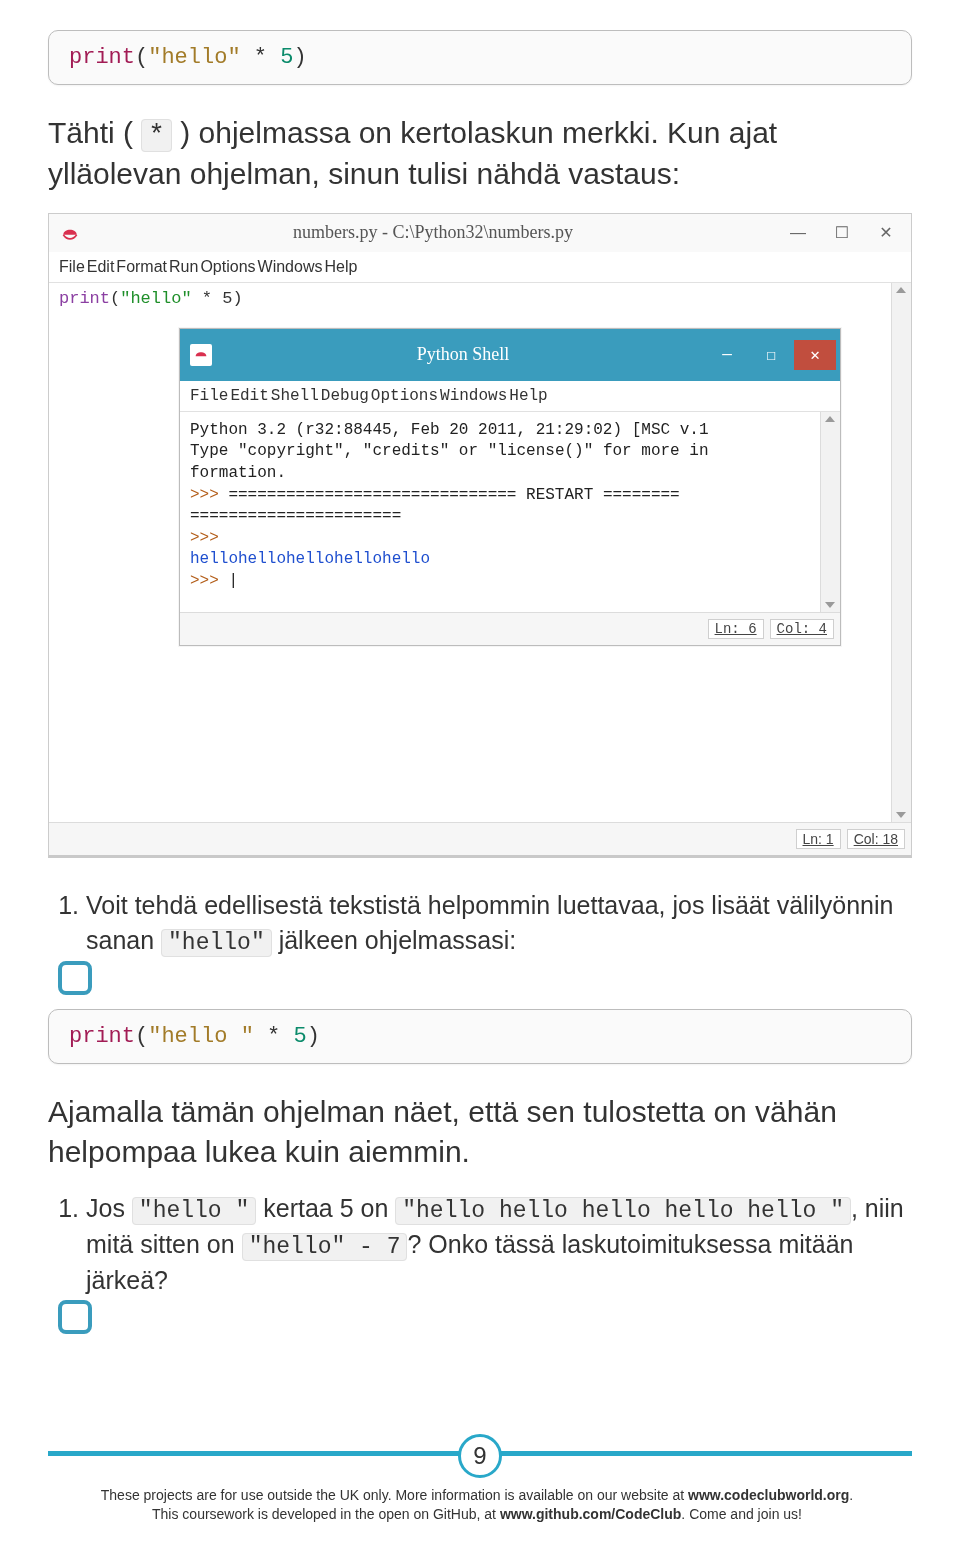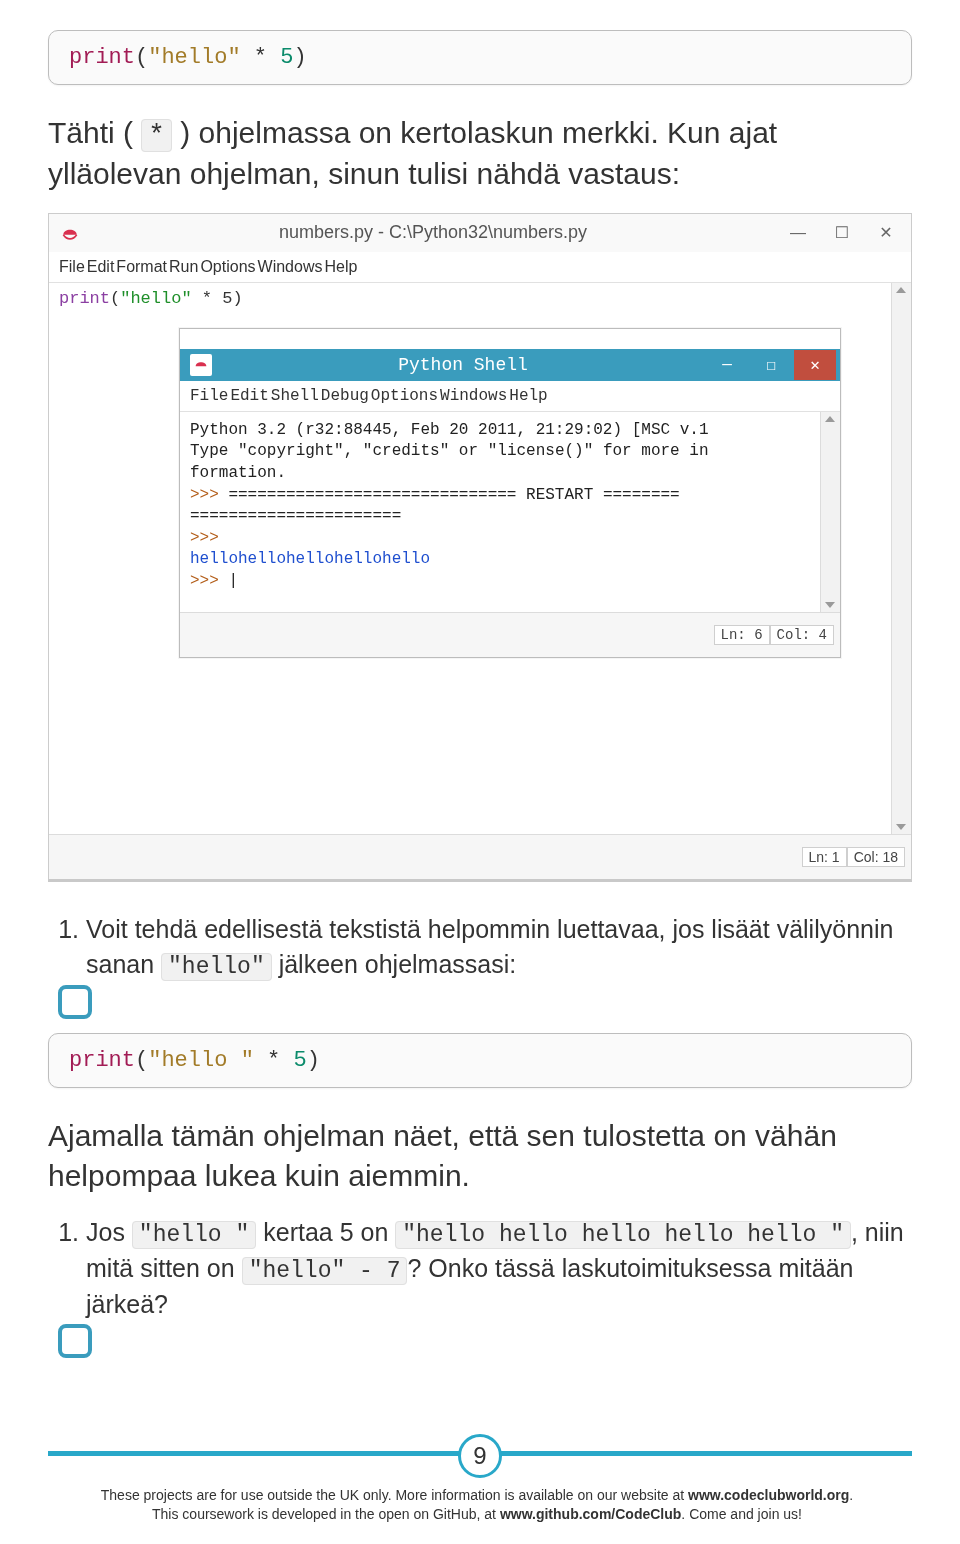--- a/index.html
+++ b/index.html
@@ -46,28 +46,28 @@
     background: #fcfcfc;
     border-bottom: 3px solid #c9c9c9;
   }
   .win-titlebar {
     display: flex;
     align-items: center;
     height: 38px;
     padding: 0 4px;
     background: #f9f9f9;
   }
-  .win-titlebar.shell { background: #3a9cbd; color: #fff; height: 32px; margin-top: 20px; }
+  .win-titlebar.shell { background: #3a9cbd; color: #fff; height: 52px; }
   .win-py-icon {
     width: 22px; height: 22px;
     color: #d9304f;
     margin: 0 10px 0 6px;
     display: flex; align-items: center; justify-content: center;
   }
-  .win-title { flex: 1; text-align: center; font-size: 18px; color: #555; }
+  .win-title { flex: 1; text-align: center; font-size: 18px; color: #555; font-family: Liberation Serif, serif; }
   .win-title.shell { color: #fff; }
   .win-btns { display: flex; }
   .win-btn {
     width: 42px; height: 30px;
     display: flex; align-items: center; justify-content: center;
     font-size: 16px;
     color: #666;
     margin-left: 2px;
   }
   .win-btn.close-shell { background: #c14e3e; color: #fff; }
@@ -122,25 +122,27 @@
     line-height: 1.35;
     min-height: 200px;
     background: #fff;
   }
   .shell-body .s-black { color: #222; }
   .shell-body .s-blue { color: #1f4fcf; }
   .shell-body .s-orange { color: #b35e1a; }
   .status-strip {
     display: flex;
     justify-content: flex-end;
+    gap: 6px;
     font-size: 14px;
-    padding: 12px 6px;
+    padding: 6px 6px;
     border-top: 1px solid #dcdcdc;
     background: #f6f6f6;
     color: #444;
+    text-decoration: underline;
   }
   .status-cell {
     border: 1px solid #cfcfcf;
     padding: 1px 6px;
     background: #fff;
   }
   .list-with-checkbox {
     display: flex;
     margin: 14px 0;
     flex-direction: column;

